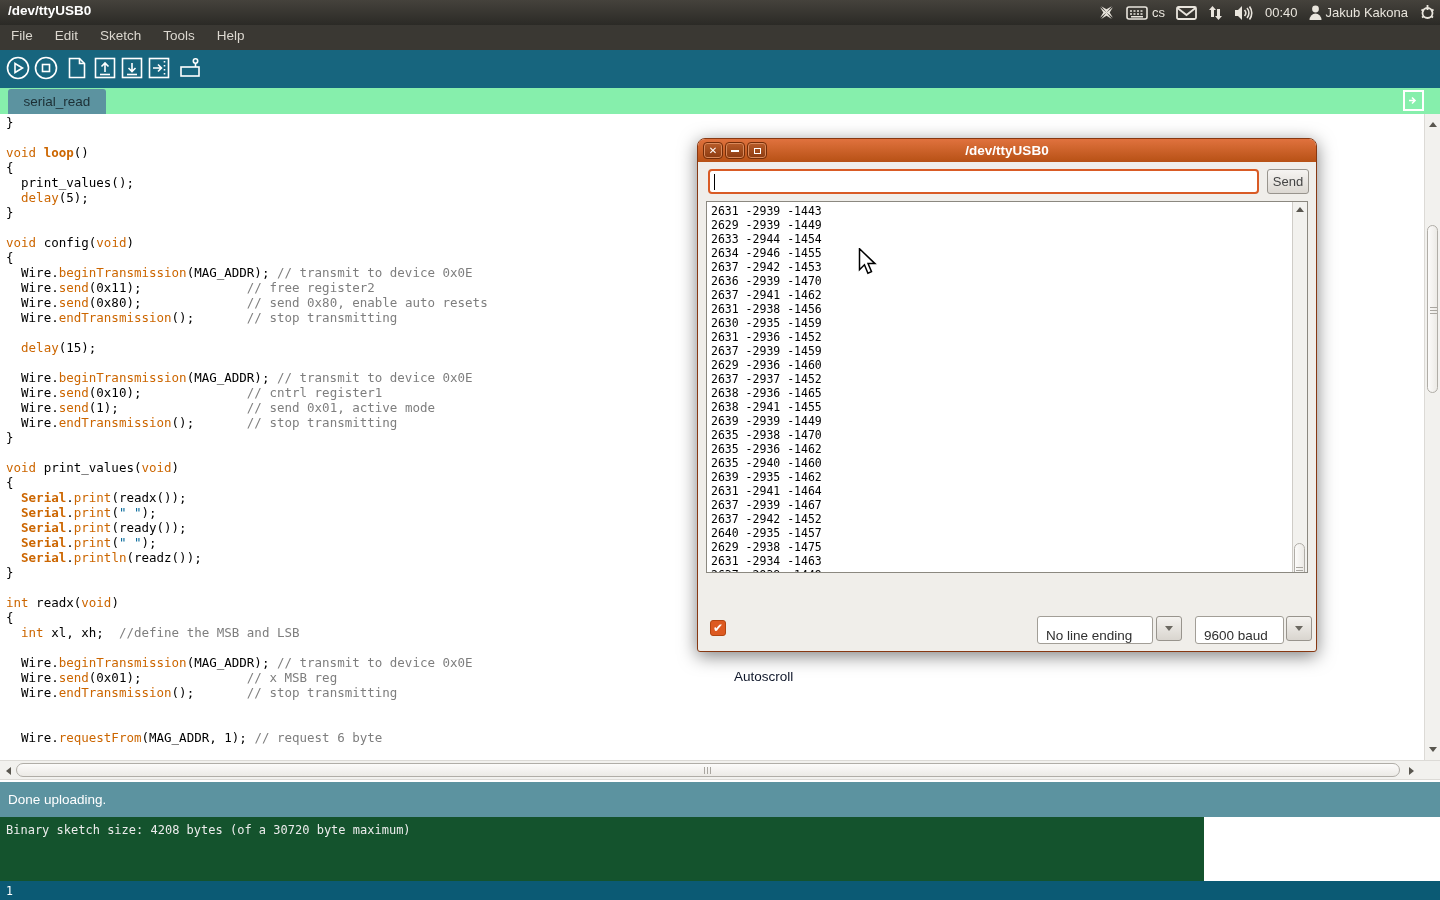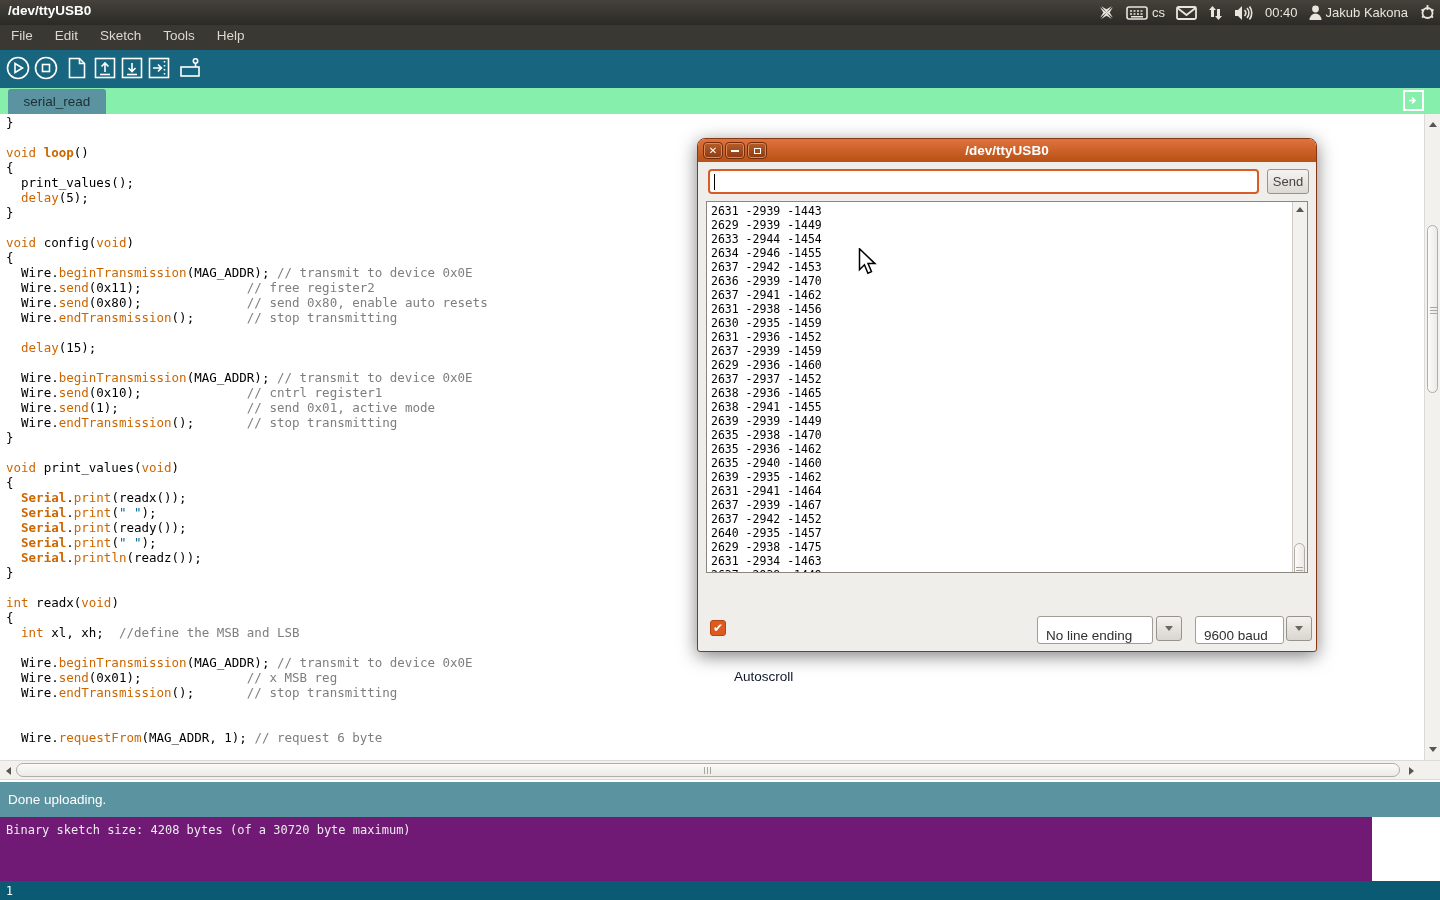--- a/index.html
+++ b/index.html
@@ -60,21 +60,21 @@
   .thumb-h { position:absolute; top:2px; height:14px; background:linear-gradient(#fcfbfa,#eceae6);
              border:1px solid #b0ada7; border-radius:7px; }
   .grip-v { position:absolute; left:2px; top:50%; margin-top:-4px; width:7px; }
   .grip-v i { display:block; height:1px; margin:2px 0; background:#a9a6a0; }
   .grip-h { position:absolute; top:3px; left:50%; margin-left:-4px; height:7px; display:flex; gap:2px; }
   .grip-h i { display:block; width:1px; background:#a9a6a0; }
 
   
   .statusband { position:absolute; left:0; top:782px; width:1440px; height:35px; background:#5c93a0;
                 color:#fff; font-size:13.5px; display:flex; align-items:center; padding-left:8px; }
-  .console { position:absolute; left:0; top:817px; width:1372px; height:64px; background:#701a75;
+  .console { position:absolute; left:0; top:817px; width:1204px; height:64px; background:#14532d;
              color:#ececec; font-family:"DejaVu Sans Mono","Liberation Mono",monospace; font-size:12px;
              padding:6px 0 0 6px; }
   .bottomstrip { position:absolute; left:0; top:881px; width:1440px; height:19px; background:#0b5a74;
                  color:#fff; font-family:"DejaVu Sans Mono","Liberation Mono",monospace; font-size:11.5px;
                  display:flex; align-items:center; padding-left:6px; }
 
   
   .smwin { position:absolute; left:697px; top:138px; width:620px; height:514px;
            border-radius:8px 8px 3px 3px; box-shadow:0 4px 18px rgba(0,0,0,.5);
            background:#f0eeea; border:1px solid #873812; }

